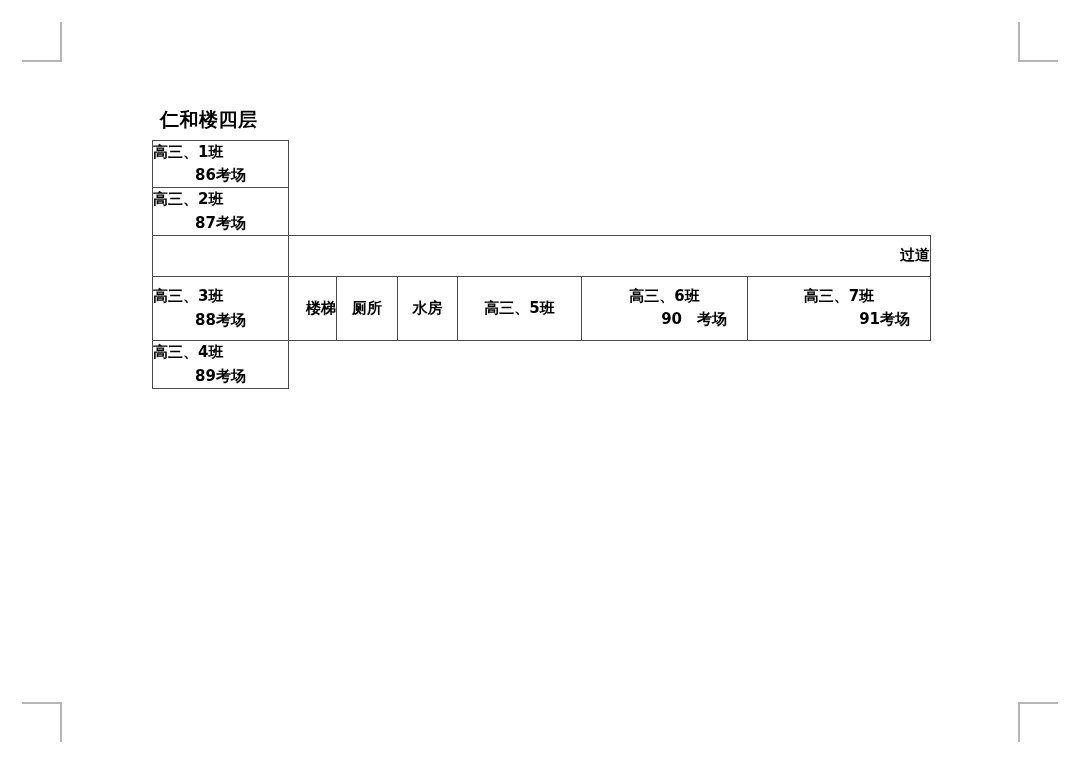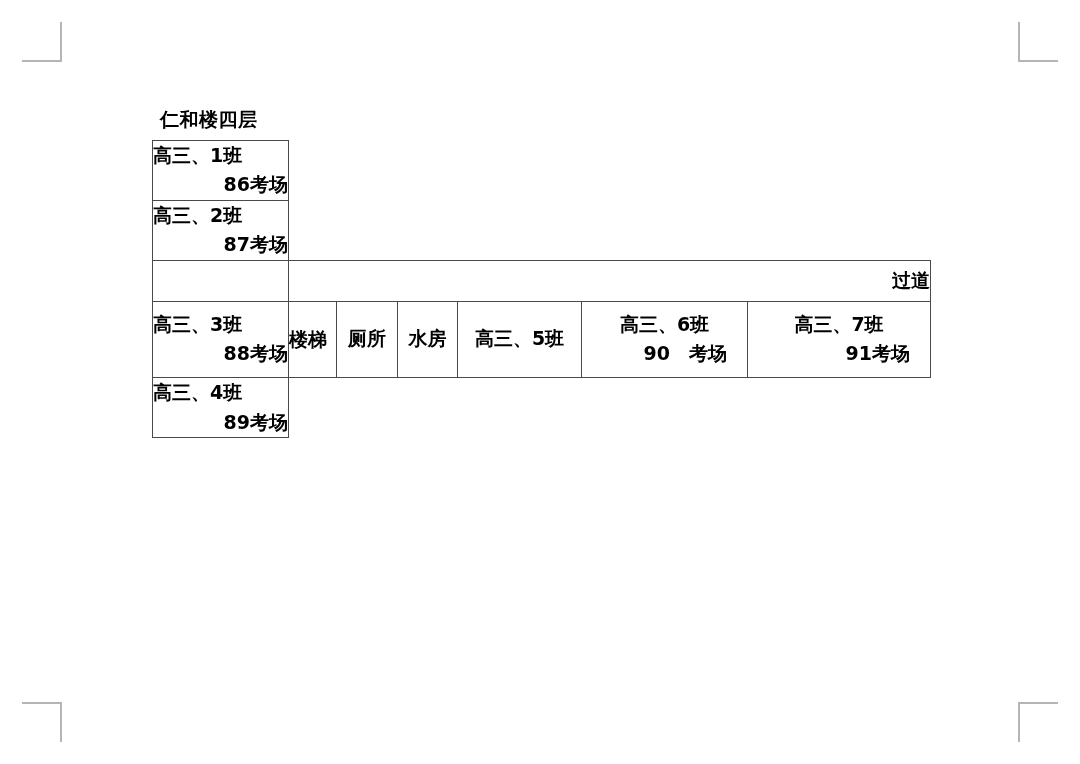--- a/index.html
+++ b/index.html
@@ -45,21 +45,21 @@
     margin: 0 0 9px 8px;
     letter-spacing: 0.5px;
     white-space: nowrap;
   }
 
   
   .floor-table {
     border-collapse: collapse;
     table-layout: fixed;
     width: 778px;
-    font-size: 19px;
+    font-size: 15px;
     font-weight: bold;
     color: #000000;
   }
   .floor-table td {
     border: 1px solid #4a4a4a;
     padding: 0;
     vertical-align: middle;
     background: #ffffff;
   }
 
@@ -68,21 +68,21 @@
     padding: 8px 10px 9px 10px;
     line-height: 1.55;
   }
   .room .line-class {
     display: block;
     text-align: left;
     white-space: nowrap;
   }
   .room .line-exam {
     display: block;
-    text-align: right;
+    text-align: center;
     white-space: nowrap;
   }
   
   .room.centered {
     padding: 8px 14px 9px 14px;
   }
   .room.centered .line-class { text-align: center; }
   .room.centered .line-exam  { text-align: right; padding-right: 6px; }
 
   
@@ -90,21 +90,21 @@
     text-align: right;
     height: 40px;
     white-space: nowrap;
   }
 
   
   .blank-cell { height: 40px; }
 
   
   .stairs {
-    text-align: left;
+    text-align: right;
     line-height: 1.45;
     padding: 6px 0 6px 0;
     white-space: normal;
     word-break: break-all;
     margin-top: 48px;
   }
 
   
   .facility {
     text-align: center;

